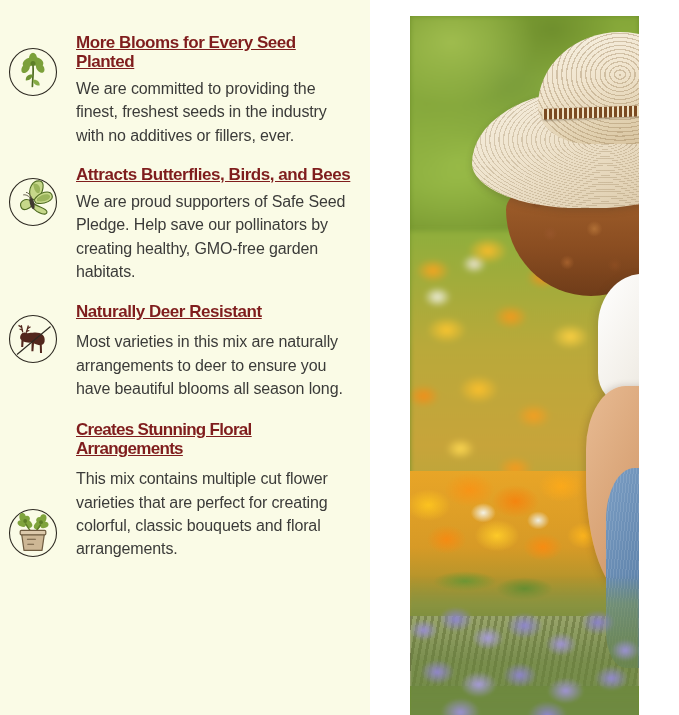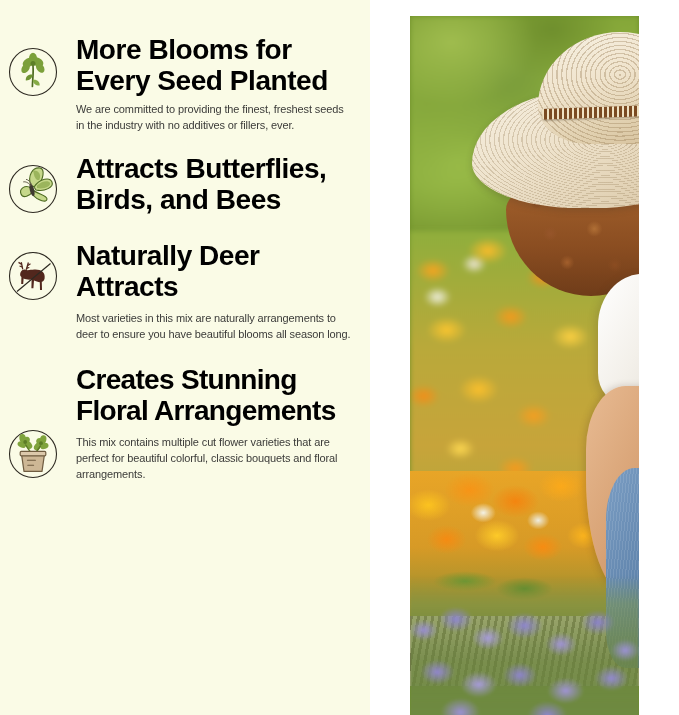--- a/index.html
+++ b/index.html
@@ -51,32 +51,33 @@
 
   .benefit-text {
     flex: 1 1 auto;
     padding-left: 16px;
     padding-right: 4px;
   }
 
   .benefit-title {
     margin: 0 0 5px 0;
     font-family: "Liberation Sans", sans-serif;
-    font-size: 28px;
+    font-size: 17px;
     line-height: 1.115;
     font-weight: bold;
     letter-spacing: -0.45px;
-    color: #000000;
+    color: #7f1d1d;
     word-spacing: 0px;
+    text-decoration: underline;
   }
 
   .benefit-desc {
     margin: 0;
     font-family: "Liberation Sans", sans-serif;
-    font-size: 11px;
+    font-size: 16px;
     line-height: 1.46;
     font-weight: normal;
     letter-spacing: -0.12px;
     color: #3B3B39;
   }
 
   
   .row-1 { margin-bottom: 19px; }
   .row-2 { margin-bottom: 20px; justify-content: space-between; }
   .row-3 { margin-bottom: 21px; }
@@ -354,41 +355,42 @@
             <path d="M27.2 9.5 C32 9 35.5 12.5 33.5 18.5 C31 20.5 28 17 27.2 9.5 Z"></path>
             <path d="M31 24.5 C36 19.5 43 19 44 22 C45 25.5 37.5 28.5 31 27 Z"></path>
           </g>
           <ellipse cx="26" cy="29" rx="2.2" ry="6.4" fill="#3f3a30" transform="rotate(-14 26 29)"></ellipse>
           <path d="M24.6 24.2 C22 21.4 19.6 20.4 17.6 20.8" fill="none" stroke="#6b6452" stroke-width="1" stroke-linecap="round"></path>
           <path d="M25.8 24.0 C24.4 20.6 22.4 18.8 20.4 18.4" fill="none" stroke="#6b6452" stroke-width="1" stroke-linecap="round"></path>
         </svg>
       </div>
       <div class="benefit-text">
         <h2 class="benefit-title">Attracts Butterflies, Birds, and Bees</h2>
+        <p class="benefit-desc">We are proud supporters of Safe Seed Pledge. Help save our pollinators by creating healthy, GMO-free garden habitats.</p>
       </div>
     </div>
 
     <div class="benefit-row row-3">
       <div class="benefit-icon">
         <svg width="54" height="56" viewBox="0 0 54 56" xmlns="http://www.w3.org/2000/svg">
           <circle cx="27" cy="28" r="23.5" fill="none" stroke="#2e2a22" stroke-width="1.1"></circle>
           <g fill="#52271d">
             <path d="M20 22 C18 21 15.5 22 14.5 24.5 C13.6 26.8 14.4 28.4 15.4 29 L15.2 36 L17.2 36 L17.6 30.6 C19.6 31.6 22.6 32 25.6 31.6 L25.4 40.2 L27.4 40.2 L28 32.6 C29.8 33.4 32 34.2 33.8 34.2 L34 42 L36 42 L35.8 33.8 C37.2 33.4 38.2 32.2 38.6 30.4 C39 28 38.4 25.4 36.8 24 C34.8 22.2 31.6 21.4 28.4 21.6 C25 21.8 22 22.4 20 22 Z"></path>
             <path d="M16.2 21.8 L14.6 14.4 L15.9 14.1 L17.3 20.8 Z"></path>
             <path d="M15.0 16.8 L12.2 14.9 L12.9 13.8 L15.4 15.6 Z"></path>
             <path d="M15.8 19.4 L13.4 18.6 L13.7 17.4 L16.1 18.3 Z"></path>
             <path d="M19.6 21.6 L21.8 14.3 L23.0 14.7 L21.0 21.9 Z"></path>
             <path d="M21.4 16.9 L24.2 15.2 L24.8 16.3 L22.1 18.0 Z"></path>
             <path d="M20.7 19.5 L23.2 18.9 L23.4 20.1 L21.0 20.7 Z"></path>
           </g>
           <line x1="44.5" y1="15.5" x2="11.0" y2="43.5" stroke="#2e2a22" stroke-width="1.2"></line>
         </svg>
       </div>
       <div class="benefit-text">
-        <h2 class="benefit-title">Naturally Deer Attracts</h2>
+        <h2 class="benefit-title">Naturally Deer Resistant</h2>
         <p class="benefit-desc">Most varieties in this mix are naturally arrangements to deer to ensure you have beautiful blooms all season long.</p>
       </div>
     </div>
 
     <div class="benefit-row row-4">
       <div class="benefit-icon">
         <svg width="54" height="56" viewBox="0 0 54 56" xmlns="http://www.w3.org/2000/svg">
           <circle cx="27" cy="28" r="23.5" fill="none" stroke="#2e2a22" stroke-width="1.1"></circle>
           <g fill="#7fa33c">
             <ellipse cx="19.5" cy="14.5" rx="4.6" ry="3.2" transform="rotate(-32 19.5 14.5)"></ellipse>
@@ -405,21 +407,21 @@
           <path d="M19.8 19 C22.6 24 25.4 26.6 26.8 30.4" fill="none" stroke="#5c7d26" stroke-width="1.5" stroke-linecap="round"></path>
           <path d="M34.4 20 C31.6 24.4 29 27 27.6 30.4" fill="none" stroke="#5c7d26" stroke-width="1.5" stroke-linecap="round"></path>
           <path d="M15.6 28.8 L38.4 28.8 L36.0 45.4 L18.0 45.4 Z" fill="#cdb795" stroke="#6f5c40" stroke-width="1.2" stroke-linejoin="round"></path>
           <rect x="14.2" y="25.4" width="25.6" height="4.4" rx="1.1" fill="#dcc9ab" stroke="#6f5c40" stroke-width="1.2"></rect>
           <path d="M21.4 34.2 L29.4 34.2" stroke="#6f5c40" stroke-width="1.1" stroke-linecap="round"></path>
           <path d="M21.8 39.2 L27.6 39.2" stroke="#6f5c40" stroke-width="1.1" stroke-linecap="round"></path>
         </svg>
       </div>
       <div class="benefit-text">
         <h2 class="benefit-title">Creates Stunning Floral Arrangements</h2>
-        <p class="benefit-desc">This mix contains multiple cut flower varieties that are perfect for beautiful colorful, classic bouquets and floral arrangements.</p>
+        <p class="benefit-desc">This mix contains multiple cut flower varieties that are perfect for creating colorful, classic bouquets and floral arrangements.</p>
       </div>
     </div>
 
   </section>
 
   <figure class="photo">
     <div class="photo-layer bg-green"></div>
     <div class="photo-layer bg-poppies"></div>
     <div class="photo-layer bg-bouquet"></div>
     <div class="photo-layer bg-basket"></div>

